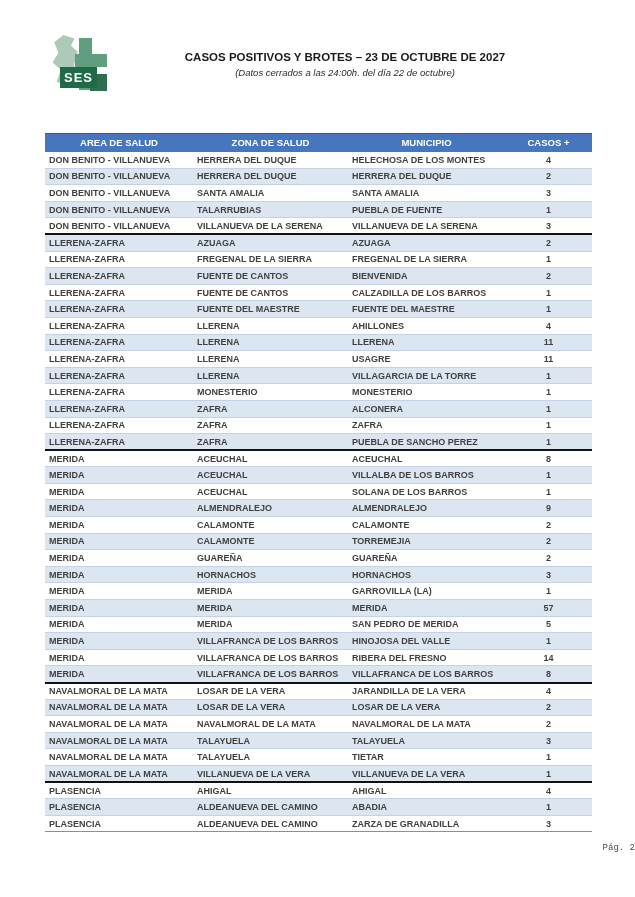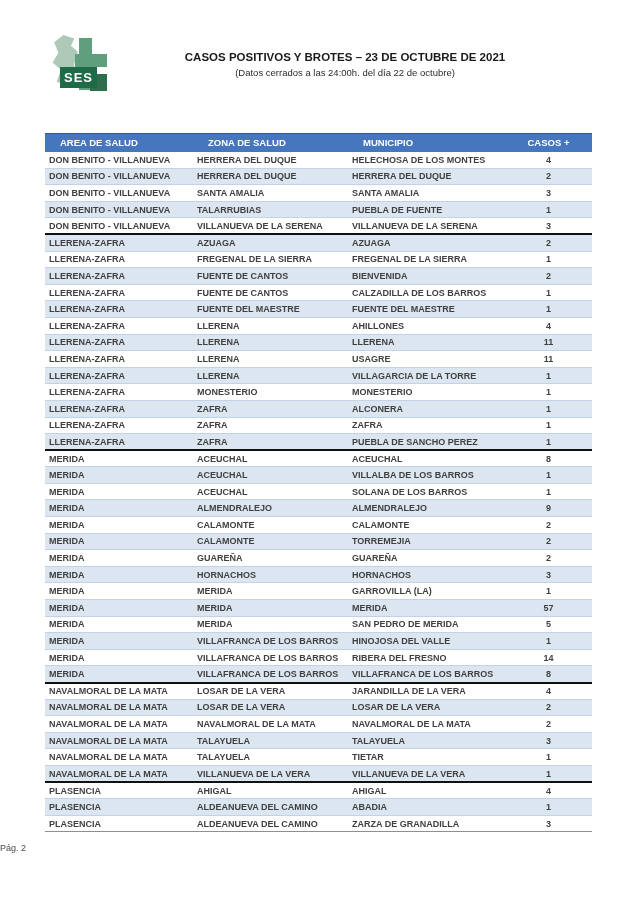--- a/index.html
+++ b/index.html
@@ -33,61 +33,61 @@
   .logo .ses-box{
     position:absolute;left:11px;top:35px;width:37px;height:21px;
     background:var(--logo-dark);
     display:flex;align-items:center;justify-content:center;
     color:#ffffff;font-weight:bold;font-size:13px;letter-spacing:1px;
   }
   
   .title-block{position:absolute;left:120px;top:50px;width:450px;text-align:center;}
   .title-block .t1{font-size:11.5px;font-weight:bold;color:#1a1a1a;line-height:15px;}
   .title-block .t2{font-size:11.5px;font-weight:bold;color:#1a1a1a;line-height:15px;}
-  .title-block .t3{font-size:9.5px;font-weight:normal;color:#2b2b2b;line-height:13px;margin-top:1px;}
+  .title-block .t3{font-size:9.5px;font-weight:normal;color:#2b2b2b;line-height:13px;margin-top:1px;font-style:italic;}
   
   .table-wrap{position:absolute;left:45px;top:133px;width:547px;}
   table{border-collapse:collapse;table-layout:fixed;width:547px;}
   col.c1{width:148px;} col.c2{width:155px;} col.c3{width:157px;} col.c4{width:87px;}
   thead th{
     background:var(--header-bg);
     color:#ffffff;font-size:9.5px;font-weight:bold;
-    text-align:left;height:18px;padding:0 0 0 15px;
+    text-align:center;height:18px;padding:0 0 0 0;
     border-top:1px solid #2f5a96;
   }
   thead th.num{text-align:center;padding:0;}
   tbody td{
     font-size:9px;font-weight:bold;color:var(--text);
     height:16.6px;padding:0 0 0 4px;white-space:nowrap;overflow:hidden;
     border-bottom:1px solid var(--row-line);
     vertical-align:middle;
   }
   tbody td.num{text-align:center;padding:0;}
   tbody tr.band td{background:var(--band-bg);}
   tbody tr.section-end td{border-bottom:2px solid #111111;}
   tbody tr:last-child td{border-bottom:1.5px solid #8f8f8f;}
   
   .footer{
     position:absolute;left:0;top:843px;width:635px;
-    text-align:left;font-size:9px;color:#4a4a4a;font-weight:normal;
+    text-align:right;font-size:9px;color:#4a4a4a;font-weight:normal;font-family:Liberation Mono, monospace;
   }
 </style>
 </head>
 <body>
 
 <div class="logo">
   <div class="blob"></div>
   <div class="cross-v"></div>
   <div class="cross-h"></div>
   <div class="square"></div>
   <div class="ses-box">SES</div>
 </div>
 
 <div class="title-block">
-  <div class="t2">CASOS POSITIVOS Y BROTES – 23 DE OCTUBRE DE 2021</div>
+  <div class="t2">CASOS POSITIVOS Y BROTES – 23 DE OCTUBRE DE 2027</div>
   <div class="t3">(Datos cerrados a las 24:00h. del día 22 de octubre)</div>
 </div>
 
 <div class="table-wrap">
   <table>
     <colgroup>
         <col class="c1">
         <col class="c2">
         <col class="c3">
         <col class="c4">

